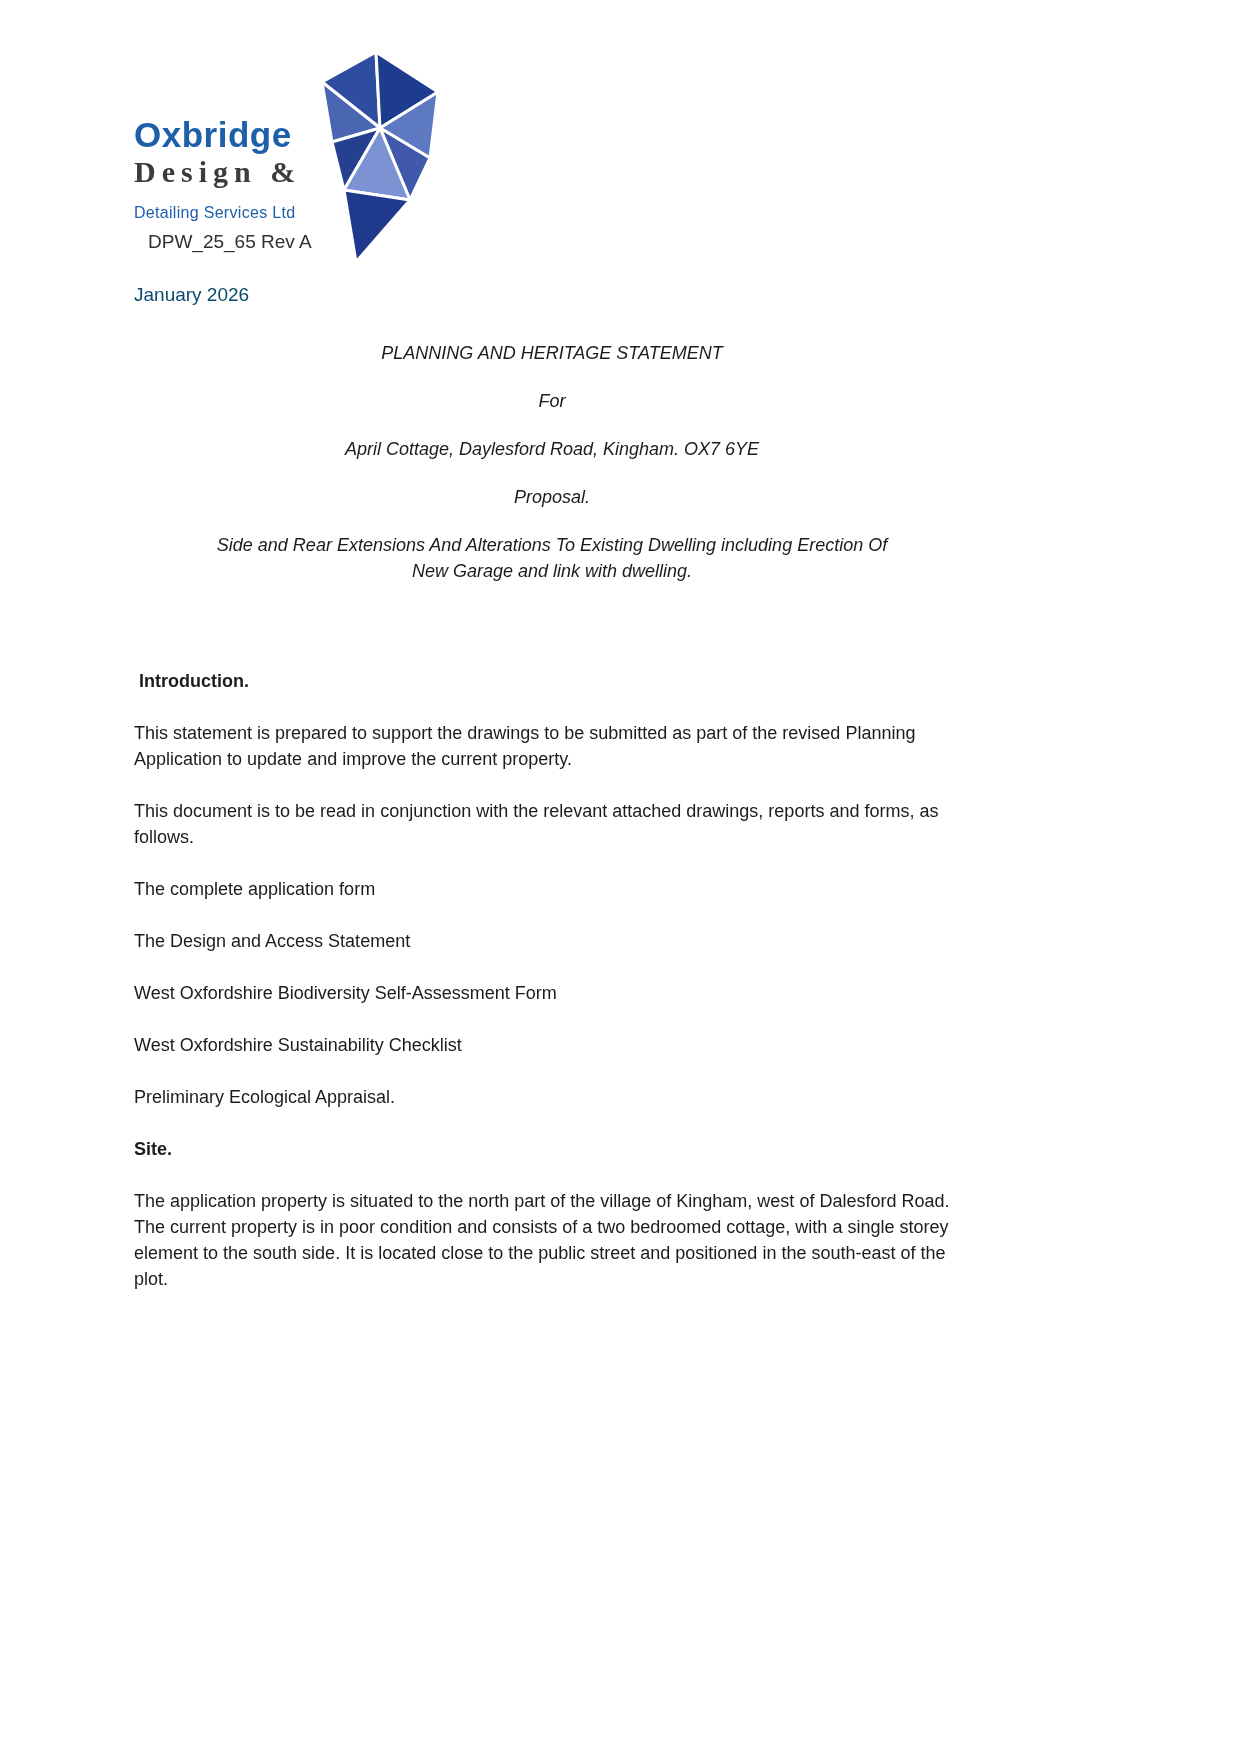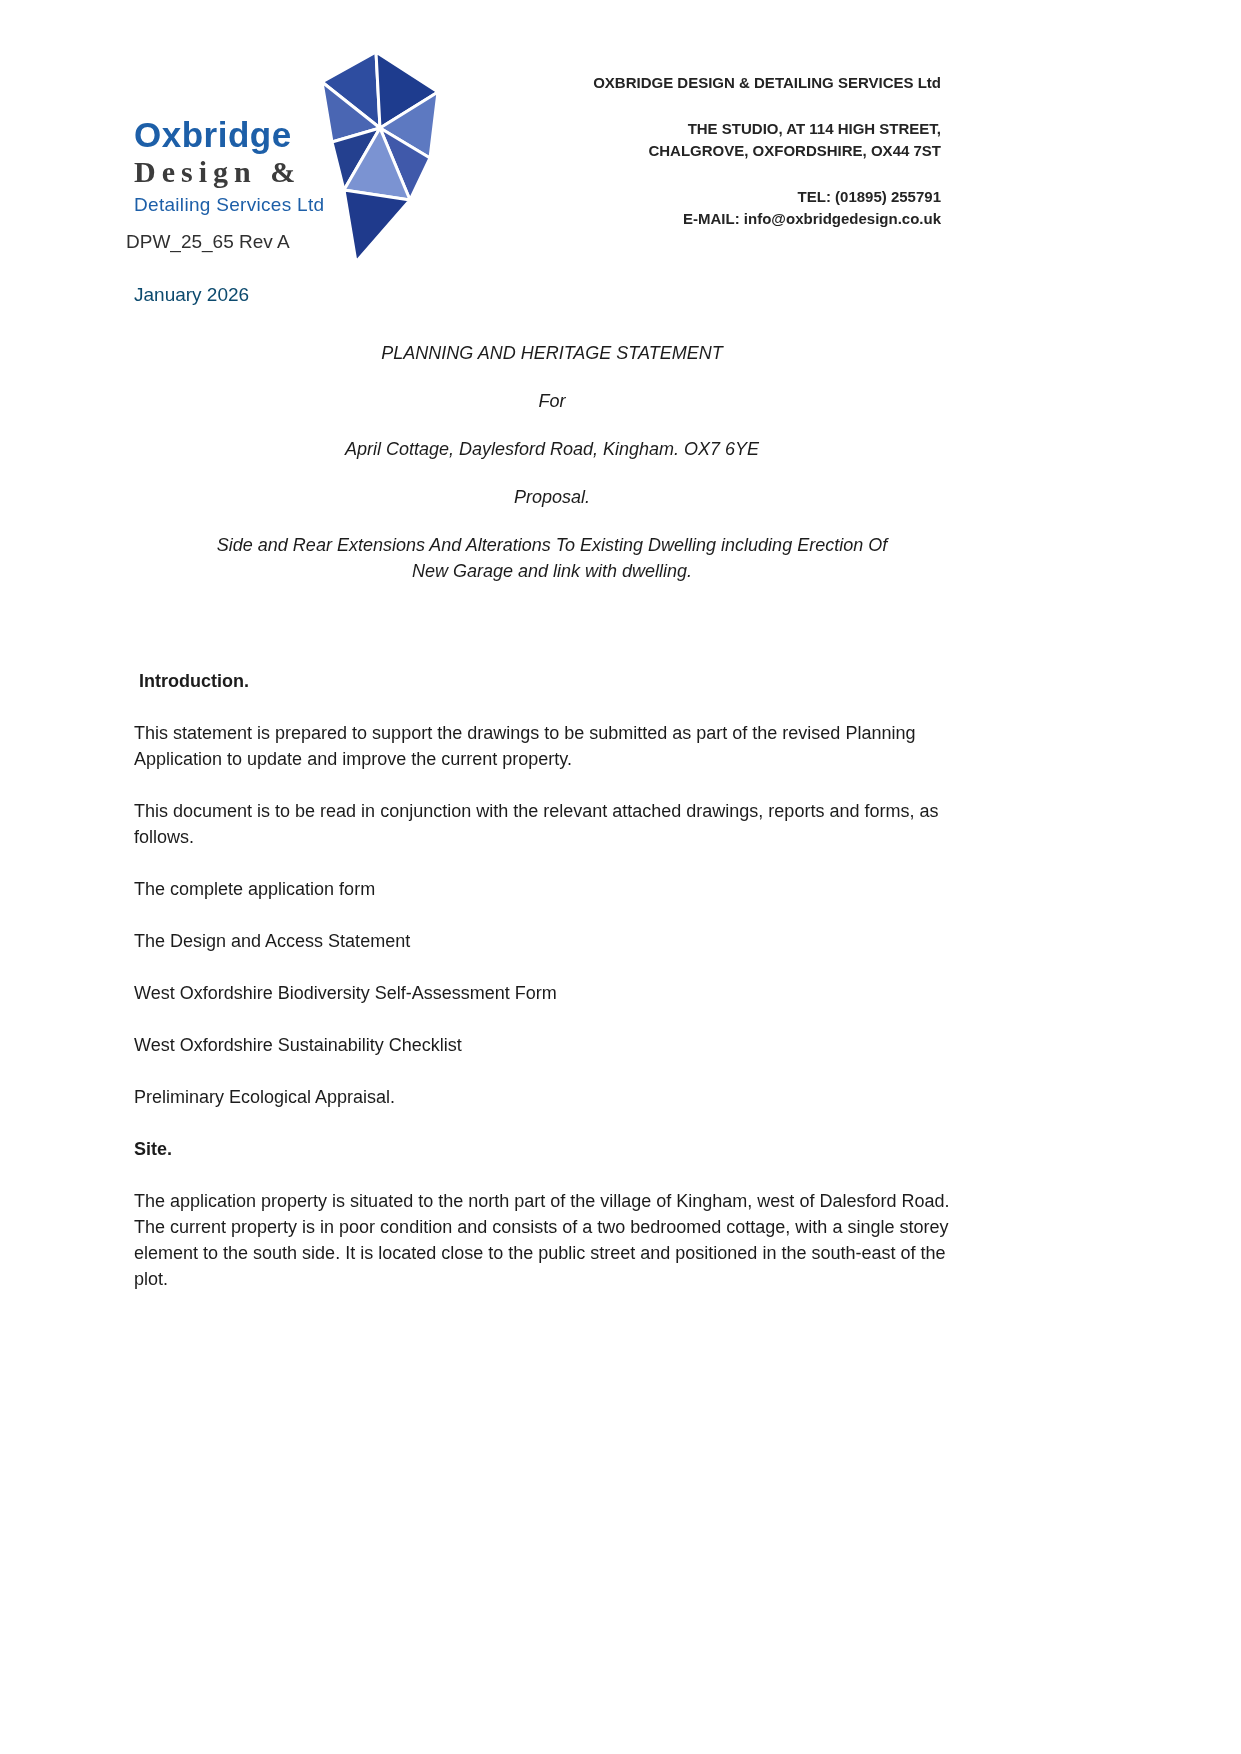--- a/index.html
+++ b/index.html
@@ -10,29 +10,29 @@
     background:#ffffff;
     font-family:"Liberation Sans",sans-serif;
     color:#1c1c1c;
     overflow:hidden;
   }
   
   .logo-text{position:absolute;left:134px;top:98px;line-height:1;}
   .logo-name{font-size:35px;font-weight:700;color:#1d5fa8;letter-spacing:0.5px;margin-top:19px;}
   .logo-design{font-family:"Liberation Serif",serif;font-size:30px;font-weight:700;
                color:#3c3c3c;letter-spacing:6px;margin-top:5px;}
-  .logo-sub{font-size:19px;color:#1d5fa8;margin-top:8px;letter-spacing:0.3px;}
+  .logo-sub{font-size:16px;color:#1d5fa8;margin-top:18px;letter-spacing:0.3px;}
   .crystal{position:absolute;left:318px;top:50px;}
   
   .contact{position:absolute;right:300px;top:72px;text-align:right;
            font-weight:700;color:#242424;font-size:15px;line-height:22px;}
   .contact .company{margin-bottom:24px;font-size:15px;}
   .contact .tel-block{margin-top:24px;}
   
-  .ref{position:absolute;left:126px;top:231px;font-size:19px;color:#303030;}
+  .ref{position:absolute;left:148px;top:231px;font-size:19px;color:#303030;}
   .date{position:absolute;left:134px;top:284px;font-size:19px;color:#0c4a6e;}
   
   .title-block{position:absolute;left:134px;top:340px;width:836px;
                text-align:center;font-size:18px;line-height:26px;color:#1c1c1c;font-style:italic;}
   .title-block .tline{margin:0 0 22px 0;}
   .title-block .proposal{max-width:680px;margin:16px auto;}
   
   .body-text{position:absolute;left:134px;top:668px;width:836px;
              font-size:18px;line-height:26px;color:#1c1c1c;}
   .body-text p{margin:0 0 26px 0;}
@@ -58,29 +58,20 @@
         <polygon points="4,32 14,92 62,78" fill="#4a66b3"></polygon>
         <polygon points="120,42 62,78 112,108" fill="#5d79c1"></polygon>
         <polygon points="14,92 26,140 62,78" fill="#24408f"></polygon>
         <polygon points="62,78 112,108 92,150" fill="#4059aa"></polygon>
         <polygon points="26,140 62,78 92,150" fill="#7b93d2"></polygon>
         <polygon points="26,140 92,150 38,212" fill="#1f3a8c"></polygon>
       </g>
     </svg>
   </span>
 
-  <div class="contact">
-    <div class="company">OXBRIDGE DESIGN &amp; DETAILING SERVICES Ltd</div>
-    <div>THE STUDIO, AT 114 HIGH STREET,</div>
-    <div>CHALGROVE, OXFORDSHIRE, OX44 7ST</div>
-    <div class="tel-block">
-      <div>TEL: (01895) 255791</div>
-      <div>E-MAIL: info@oxbridgedesign.co.uk</div>
-    </div>
-  </div>
 
   <div class="ref">DPW_25_65 Rev A</div>
   <div class="date">January 2026</div>
 
   <div class="title-block">
     <div class="tline">PLANNING AND HERITAGE STATEMENT</div>
     <div class="tline">For</div>
     <div class="tline">April Cottage, Daylesford Road, Kingham. OX7 6YE</div>
     <div class="tline">Proposal.</div>
     <div class="tline proposal">Side and Rear Extensions And Alterations To Existing Dwelling including Erection Of New Garage and link with dwelling.</div>

